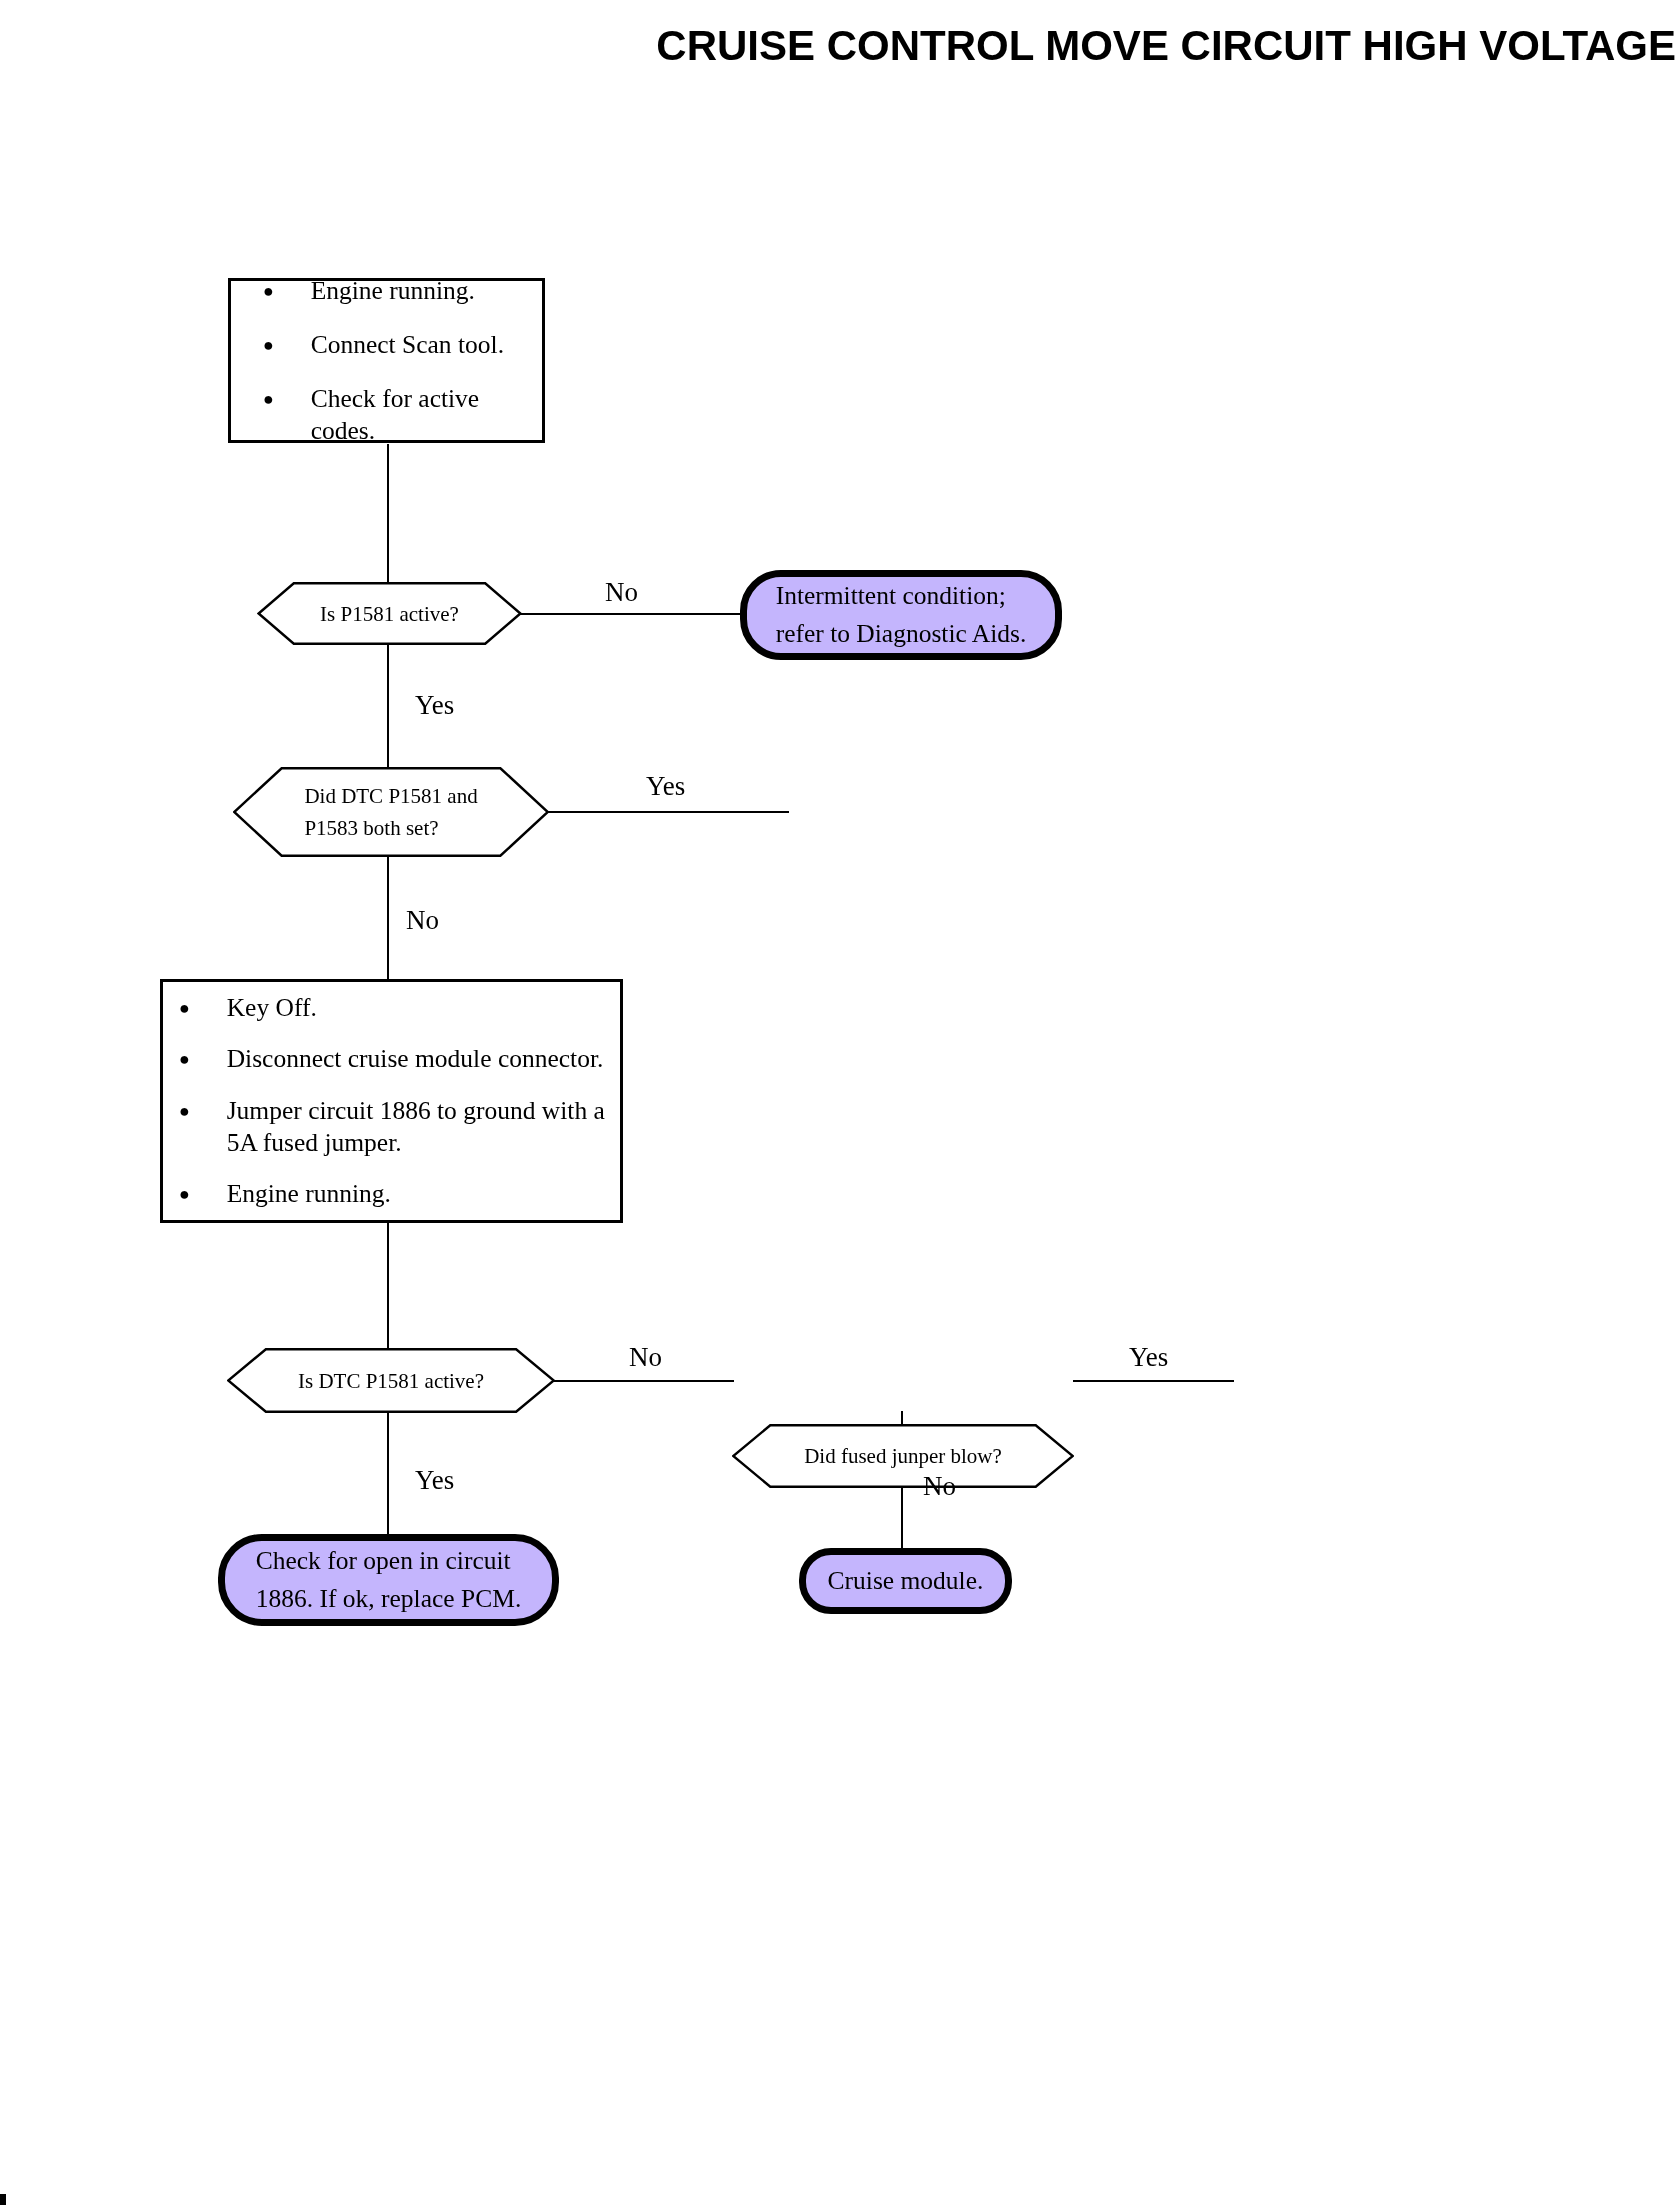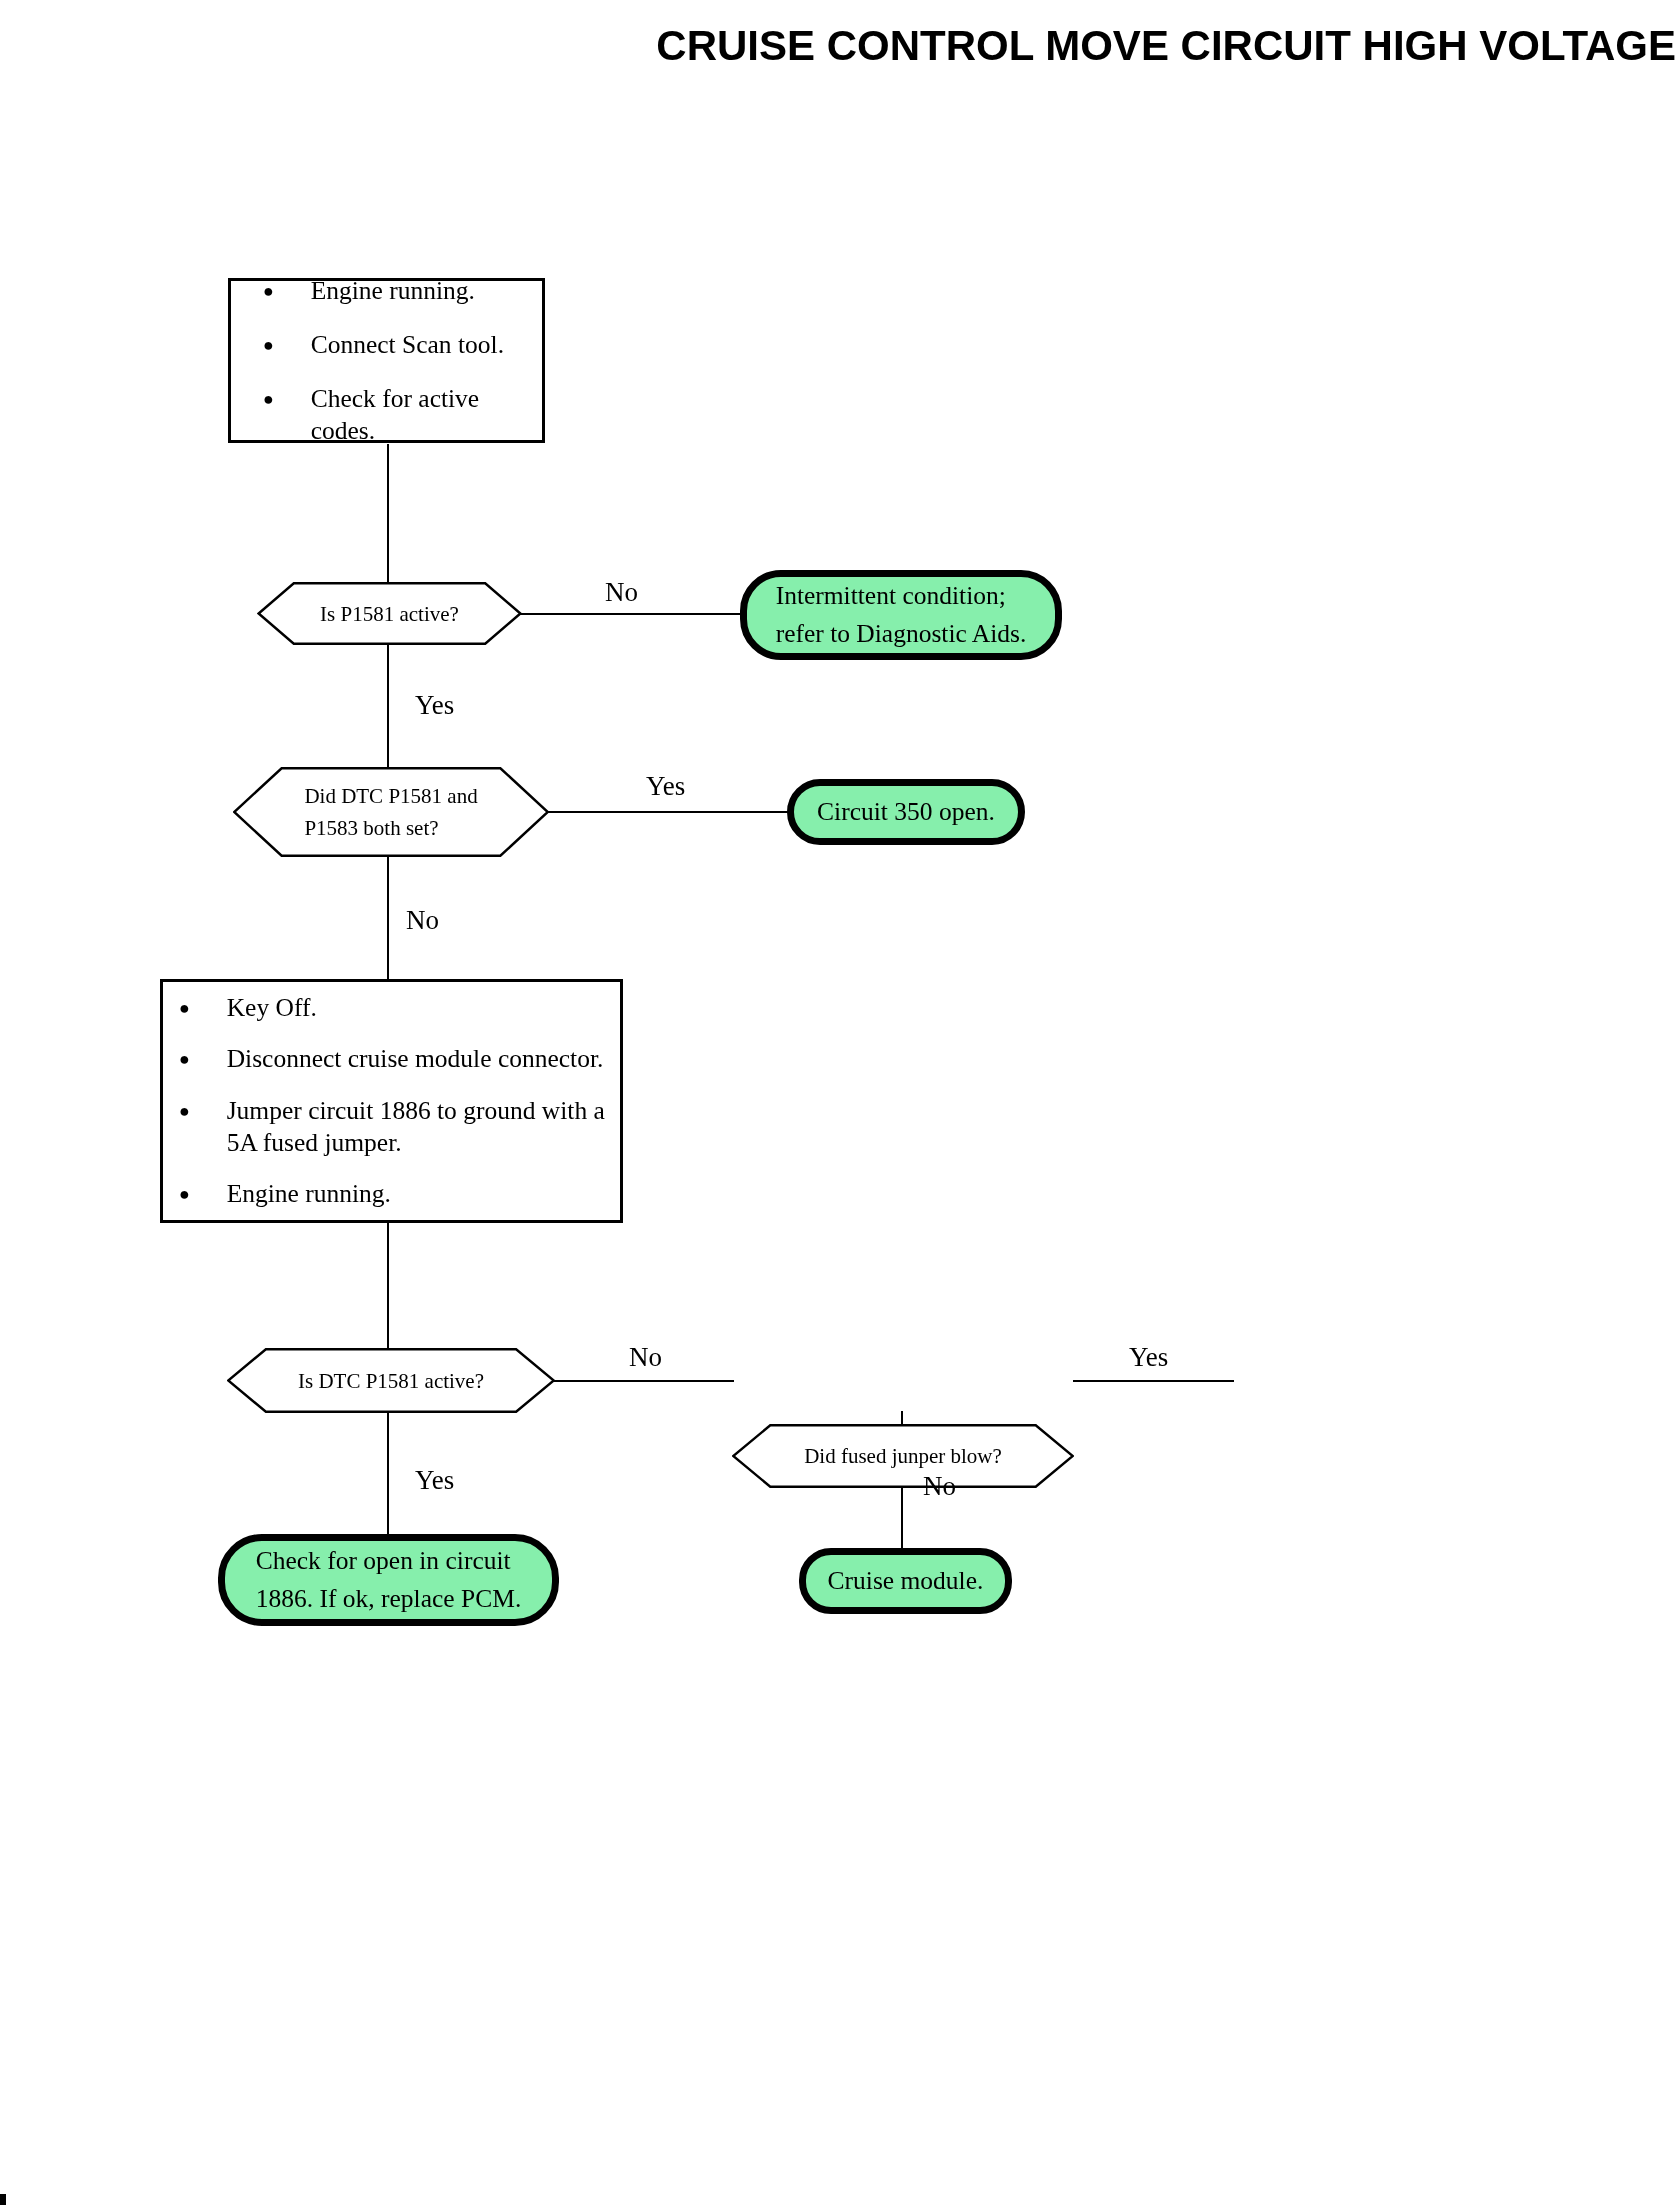--- a/index.html
+++ b/index.html
@@ -73,21 +73,21 @@
     font-size: 21px;
     line-height: 32px;
   }
   .hex-label .lines { text-align: left; }
   .hex-label.center-text .lines { text-align: center; }
   
   .term {
     position: absolute;
     box-sizing: border-box;
     border: 7.3px solid #000;
-    background: #86efac;
+    background: #c4b5fd;
     display: flex;
     align-items: center;
     justify-content: center;
     font-size: 25.5px;
     line-height: 38px;
   }
   .term .lines { text-align: left; }
   .term.center-text .lines { text-align: center; }
   #term-intermittent { left: 740px; top: 570px; width: 322px; height: 90px; border-radius: 41px; }
   #term-circuit350   { left: 787px; top: 779px; width: 238px; height: 66px; border-radius: 33px; }
@@ -172,25 +172,20 @@
     <div class="hex-label">
       <div class="lines">
         <div>Did DTC P1581 and</div>
         <div>P1583 both set?</div>
       </div>
     </div>
   </div>
 
   <div class="edge-label" style="left:646px; top:770px;">Yes</div>
 
-  <div id="term-circuit350" class="term center-text">
-    <div class="lines">
-        <div>Circuit 350 open.</div>
-      </div>
-  </div>
 
   <div class="edge-label" style="left:406px; top:904px;">No</div>
 
   <div id="process-box" class="rect-box">
     <div class="bullet-item">
       <span class="bullet-dot">●</span>
       <span class="bullet-text">Key Off.</span>
     </div>
     <div class="bullet-item">
       <span class="bullet-dot">●</span>

